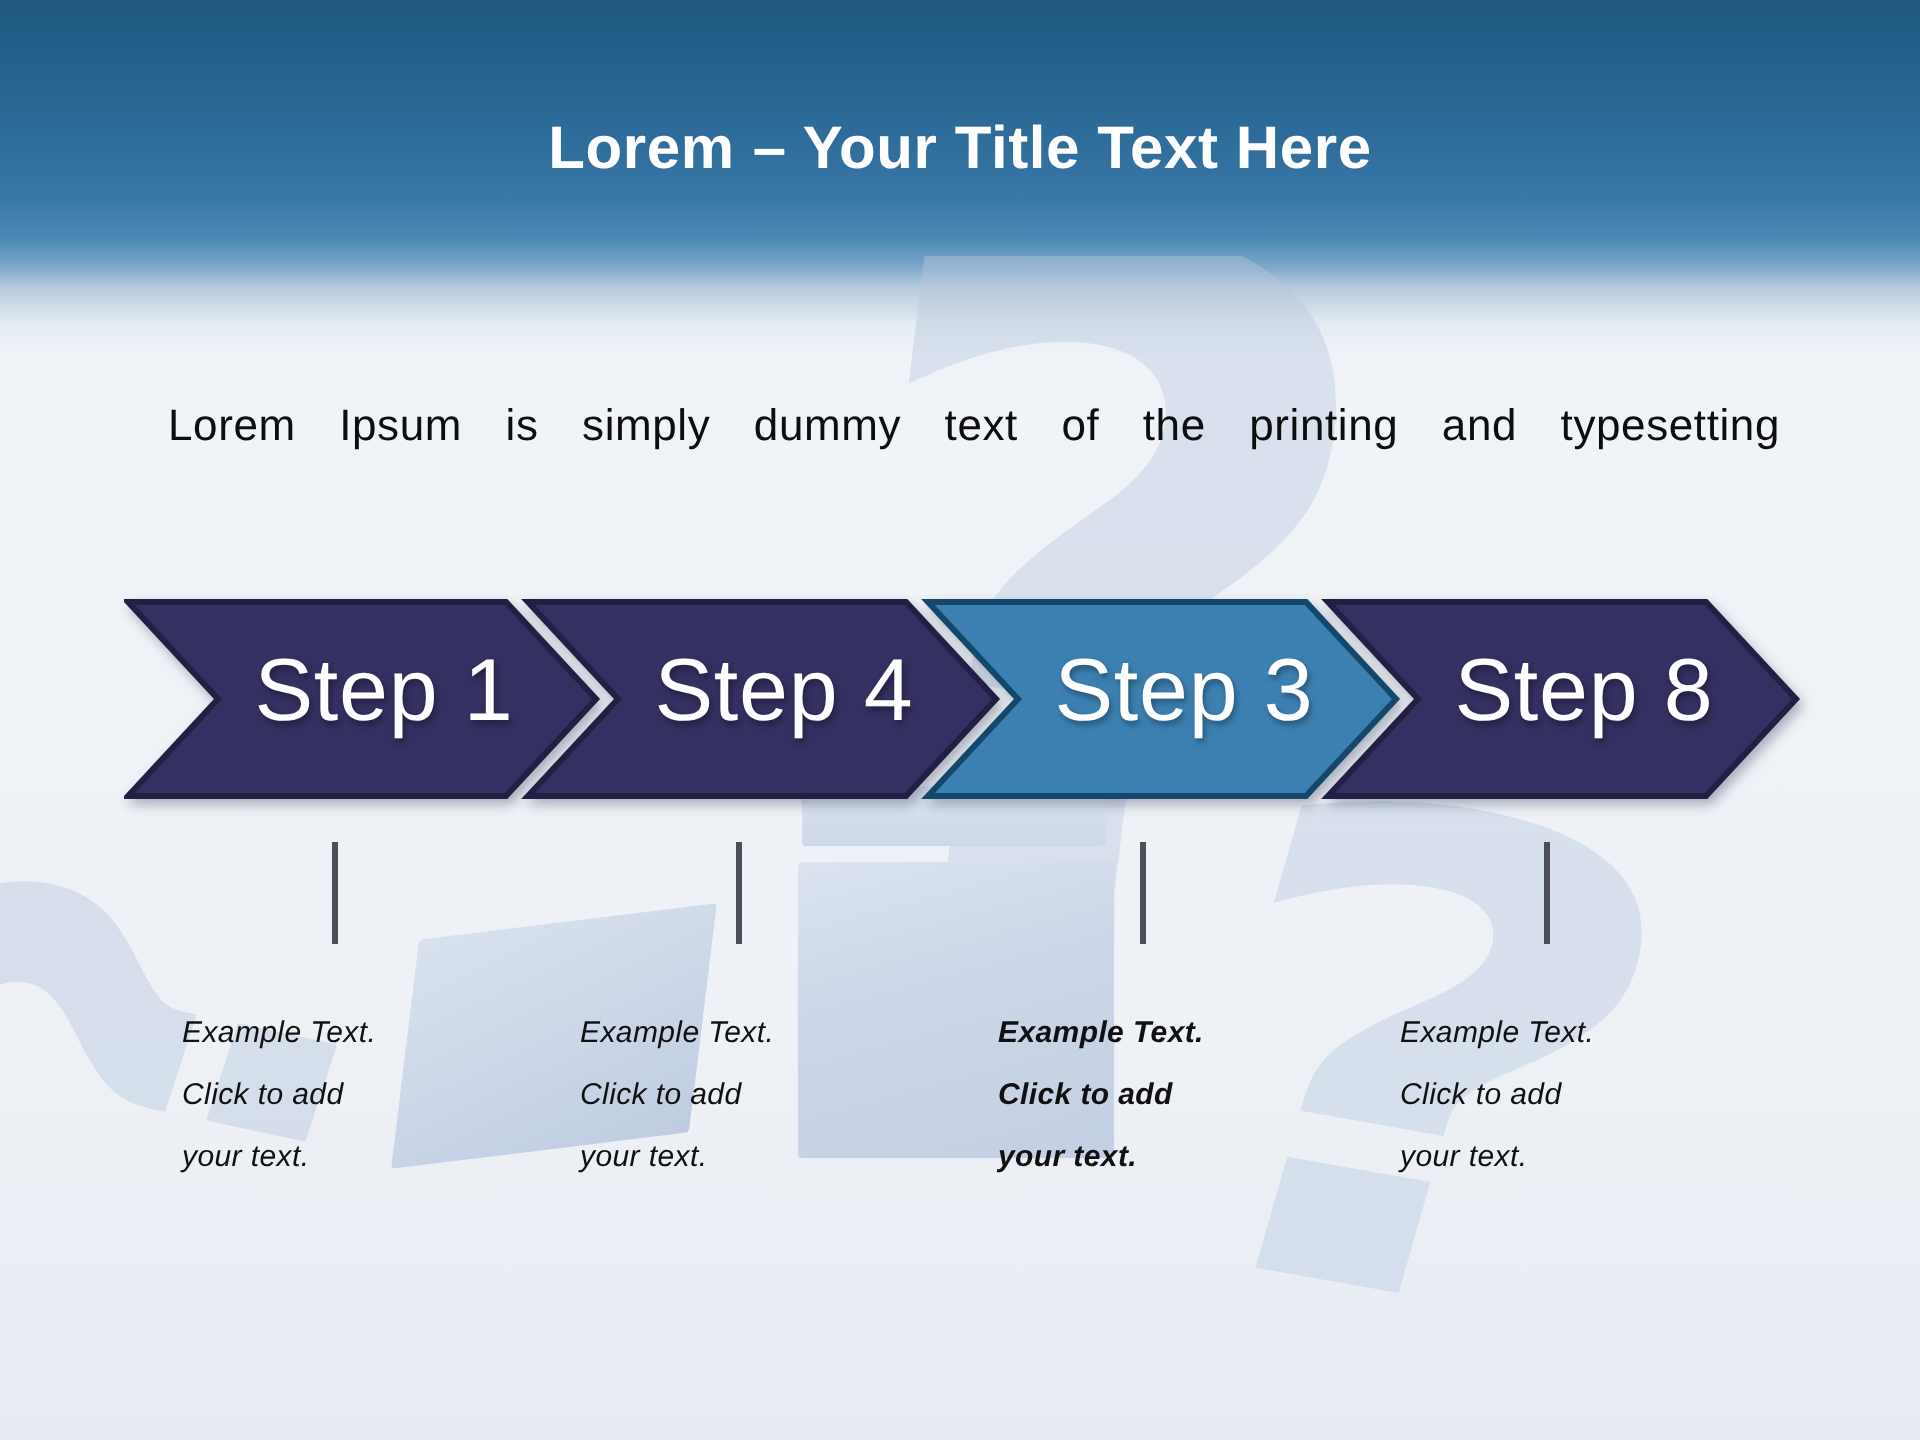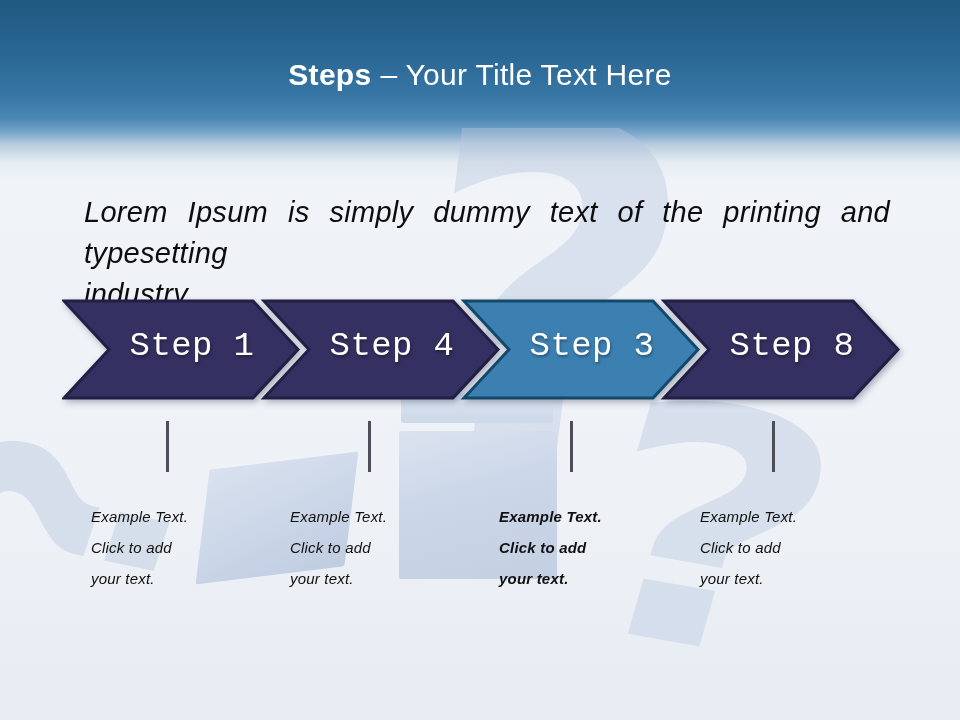--- a/index.html
+++ b/index.html
@@ -17,34 +17,34 @@
   .wm-center-wrap{position:absolute;left:388px;top:128px;width:400px;height:335px;overflow:hidden;opacity:.42;}
   .wm-center{position:relative;left:20px;top:-58px;font-size:480px;transform:rotate(7deg);color:#b9c8de;}
   .wm-left{left:-18px;top:372px;font-size:290px;transform:rotate(-72deg) skewX(6deg);opacity:.55;color:#c3cfe3;}
   .wm-right{left:636px;top:352px;font-size:330px;transform:rotate(10deg) skewX(-6deg) scaleX(1.25);transform-origin:top left;opacity:.6;color:#c8d4e7;}
   .wm-box{position:absolute;border-radius:2px;}
   .wm-box-top{background:linear-gradient(180deg,#dde5f0,#ccd7e8);}
   .wm-box-body{background:linear-gradient(165deg,#dbe3ef 0%,#ccd7e9 40%,#c3cfe2 100%);}
   .wm-cube{background:linear-gradient(160deg,#d8e1ee 0%,#cbd6e8 55%,#bfcce0 100%);transform:rotate(-7deg) skewX(-14deg);}
   
   .intro{position:absolute;left:84px;top:192px;width:806px;
-         font-style:italic;font-size:29px;line-height:41px;color:#0d0d0d;letter-spacing:.3px;}
+         font-size:22px;line-height:41px;color:#0d0d0d;letter-spacing:.3px;}
   .intro .l1{text-align:justify;text-align-last:justify;}
   
   .title{position:absolute;left:0;top:55px;width:100%;text-align:center;
          color:#ffffff;font-size:30px;line-height:40px;letter-spacing:.3px;}
   .title .t-bold{font-weight:700;}
-  .title .t-reg{font-weight:400;margin-left:9px;}
+  .title .t-reg{font-weight:700;margin-left:9px;}
   
   .arrows{position:absolute;left:62px;top:299px;width:840px;height:101px;}
   .arrows svg{filter:drop-shadow(2px 3px 3px rgba(40,50,80,.35));}
   .step-label{position:absolute;top:299px;height:93px;width:160px;
       display:flex;align-items:center;justify-content:center;
-      color:#fff;font-size:34px;letter-spacing:.4px;
-      text-shadow:1px 2px 3px rgba(0,0,0,.35);font-family:Liberation Mono, monospace;}
+      color:#fff;font-size:44px;letter-spacing:.4px;
+      text-shadow:1px 2px 3px rgba(0,0,0,.35);}
   
   .tick{position:absolute;top:421px;width:3px;height:51px;background:#4e4e58;}
   
   .desc{position:absolute;top:501px;width:178px;font-style:italic;
         font-size:15px;line-height:31px;color:#101010;letter-spacing:.2px;}
   .desc.bold{font-weight:700;}
 </style>
 </head>
 <body>
 
@@ -53,26 +53,25 @@
   <div class="wm-center-wrap">
     <div class="wm wm-center">?</div>
   </div>
   <div class="wm wm-left">?</div>
   <div class="wm wm-right">?</div>
   <div class="wm-box wm-cube" style="left:202px;top:462px;width:150px;height:112px;"></div>
   <div class="wm-box wm-box-top" style="left:401px;top:393px;width:152px;height:30px;"></div>
   <div class="wm-box wm-box-body" style="left:399px;top:431px;width:158px;height:148px;"></div>
 
   <div class="title">
-    <span class="t-bold">Steps</span><span class="t-reg">– Your Title Text Here</span>
+    <span class="t-bold">Lorem</span><span class="t-reg">– Your Title Text Here</span>
   </div>
 
   <div class="intro">
     <div class="l1">Lorem Ipsum is simply dummy text of the printing and typesetting</div>
-    <div class="l2">industry.</div>
   </div>
 
   <div class="arrows">
     <svg width="840" height="101" viewBox="0 0 840 101">
       <polygon points="2,2 191,2 236,50.5 191,99 2,99 47,50.5" fill="#343061" stroke="#221f44" stroke-width="3"></polygon>
       <polygon points="202,2 391,2 436,50.5 391,99 202,99 247,50.5" fill="#343061" stroke="#221f44" stroke-width="3"></polygon>
       <polygon points="402,2 591,2 636,50.5 591,99 402,99 447,50.5" fill="#3c80b2" stroke="#14486b" stroke-width="3"></polygon>
       <polygon points="602,2 791,2 836,50.5 791,99 602,99 647,50.5" fill="#343061" stroke="#221f44" stroke-width="3"></polygon>
     </svg>
   </div>

